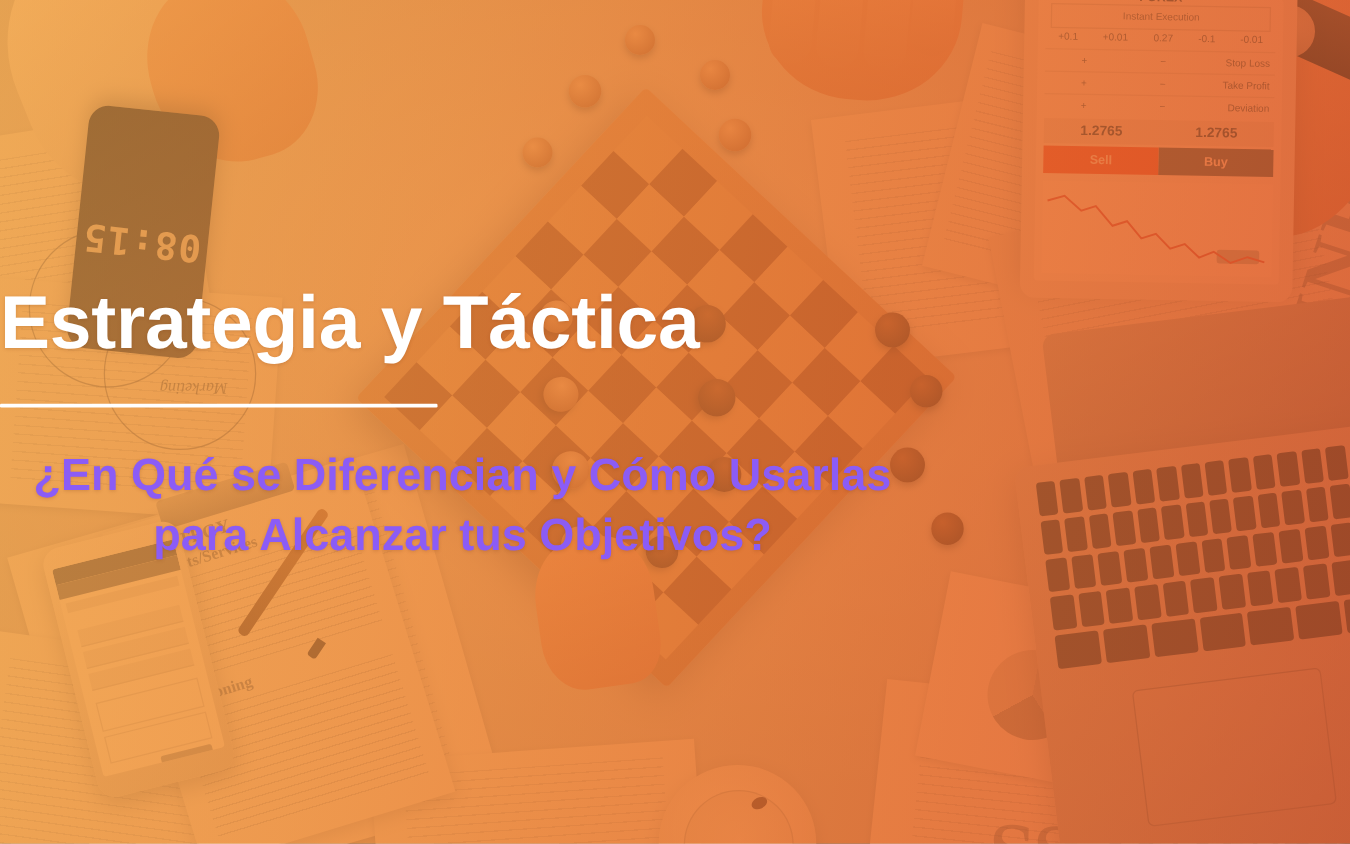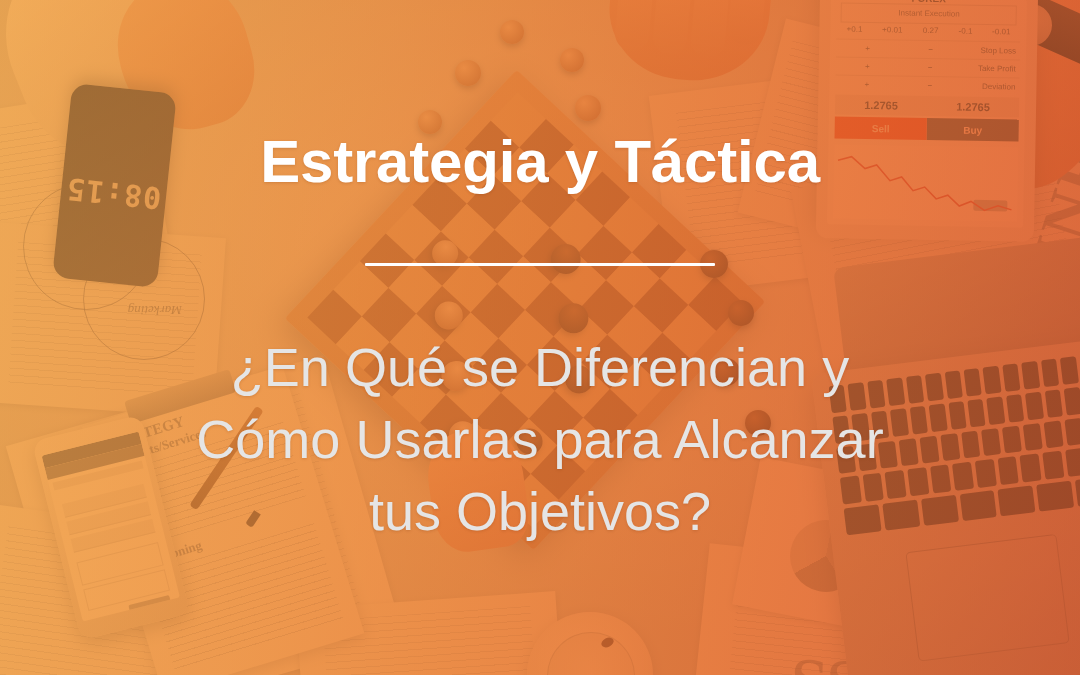--- a/index.html
+++ b/index.html
@@ -403,44 +403,43 @@
     background:linear-gradient(100deg,
       rgba(243,172,86,.58) 0%,
       rgba(238,140,68,.58) 45%,
       rgba(224,101,55,.58) 100%);
   }
 
   
   #content {
     position:absolute; inset:0;
     display:flex; flex-direction:column;
-    align-items:center; justify-content:center;
+    align-items:flex-start; justify-content:center;
     text-align:center;
-    gap:36px;
   }
   #hero-title {
     color:#ffffff;
     font-size:60px;
     font-weight:700;
     line-height:1.12;
     letter-spacing:-.2px;
     margin:0;
     text-shadow:0 1px 3px rgba(120,55,20,.22);
   }
   #hero-divider {
     width:350px;
     height:3px;
     background:#ffffff;
     margin:32px 0 30px 0;
     border-radius:1px;
   }
   #hero-subtitle {
-    color:#e5e5e5;
-    font-size:54px;
-    font-weight:400;
+    color:#8b5cf6;
+    font-size:36px;
+    font-weight:700;
     line-height:1.33;
     margin:0;
     max-width:740px;
     text-shadow:0 1px 3px rgba(120,55,20,.22);
   }
 </style>
 </head>
 <body>
 
 <div id="banner">

